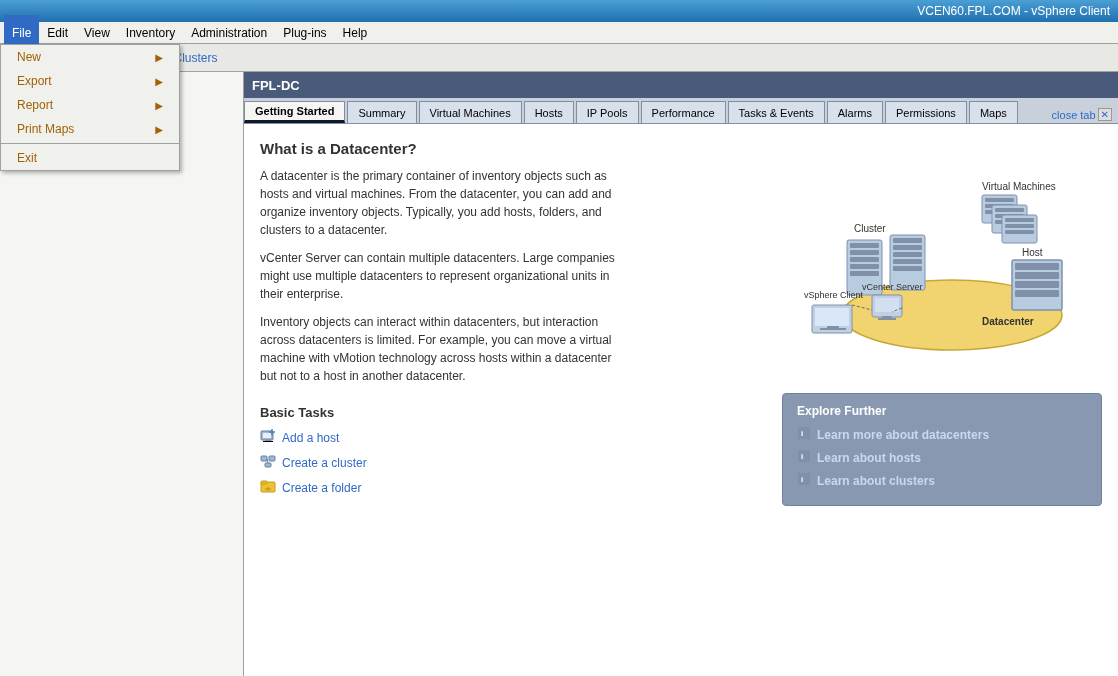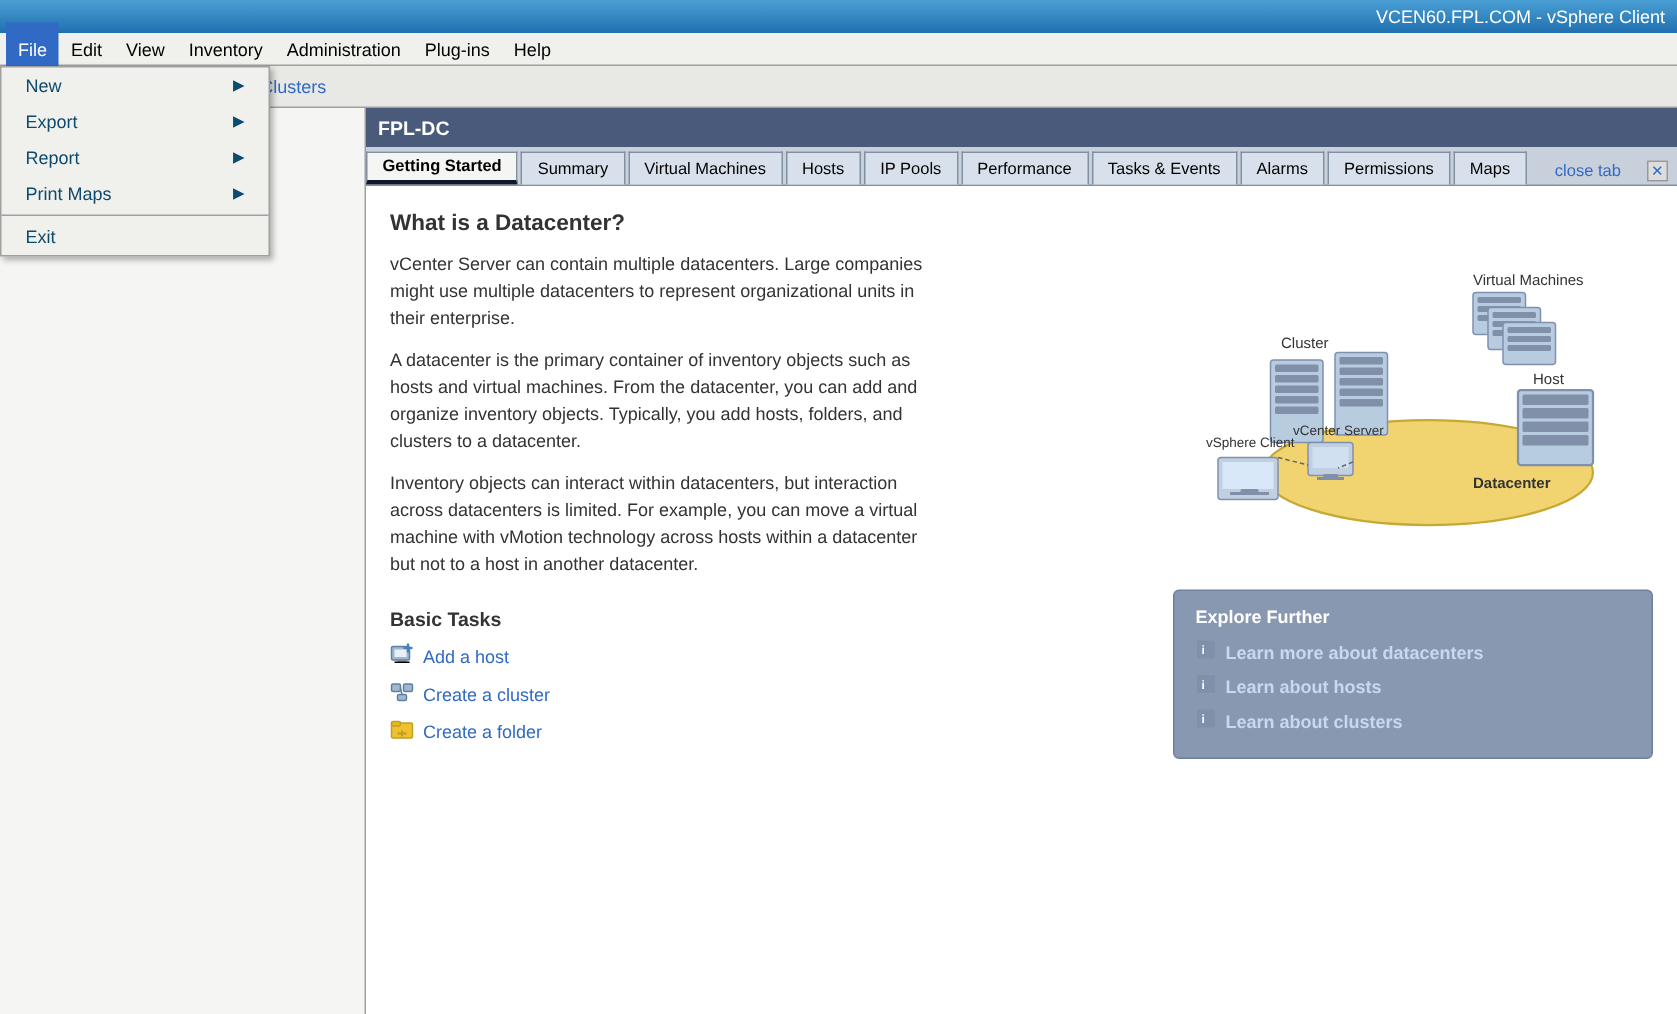--- a/index.html
+++ b/index.html
@@ -48,21 +48,21 @@
       background: #f0f0ec;
       border: 1px solid #a0a0a0;
       box-shadow: 2px 2px 4px rgba(0,0,0,0.3);
       z-index: 1000;
       width: 180px;
     }
     .dropdown-item {
       padding: 4px 16px;
       cursor: pointer;
       font-size: 12px;
-      color: #0c4a6e;
+      color: #a16207;
       display: flex;
       align-items: center;
       justify-content: space-between;
       height: 24px;
     }
     .dropdown-item.highlighted {
       background: #316ac5;
       color: white;
       border: 2px solid #ff0000;
     }
@@ -158,21 +158,21 @@
 
     
     #close-tab-area {
       margin-left: auto;
       padding: 2px 6px;
       font-size: 11px;
       color: #316ac5;
       cursor: pointer;
       display: flex;
       align-items: center;
-      gap: 17px;
+      gap: 2px;
       justify-content: space-between;
     }
 
     
     #content-body {
       flex: 1;
       overflow: auto;
       padding: 16px;
       background: white;
     }
@@ -328,22 +328,22 @@
       <div id="close-tab-area">
         <span>close tab</span>
         <span style="border:1px solid #999; padding:0 2px; font-size:10px; background:#ddd;">✕</span>
       </div>
     </div>
 
     <div id="content-body">
       <div id="getting-started-body">
         <div id="left-content">
           <div class="section-title">What is a Datacenter?</div>
+          <div class="section-text">A datacenter is the primary container of inventory objects such as hosts and virtual machines. From the datacenter, you can add and organize inventory objects. Typically, you add hosts, folders, and clusters to a datacenter.</div>
           <div class="section-text">vCenter Server can contain multiple datacenters. Large companies might use multiple datacenters to represent organizational units in their enterprise.</div>
-          <div class="section-text">A datacenter is the primary container of inventory objects such as hosts and virtual machines. From the datacenter, you can add and organize inventory objects. Typically, you add hosts, folders, and clusters to a datacenter.</div>
           <div class="section-text">Inventory objects can interact within datacenters, but interaction across datacenters is limited. For example, you can move a virtual machine with vMotion technology across hosts within a datacenter but not to a host in another datacenter.</div>
 
           <div class="basic-tasks-title">Basic Tasks</div>
           <div class="task-item">
             <span>
               <svg width="16" height="16" viewBox="0 0 16 16">
                 <rect x="1" y="3" width="12" height="9" rx="1" fill="#a0b8d0" stroke="#6080a0" stroke-width="1"></rect>
                 <rect x="3" y="5" width="8" height="5" fill="#e8f0f8"></rect>
                 <rect x="5" y="12" width="6" height="2" fill="#8090a0"></rect>
                 <rect x="3" y="13" width="10" height="1" fill="#6070808"></rect>

